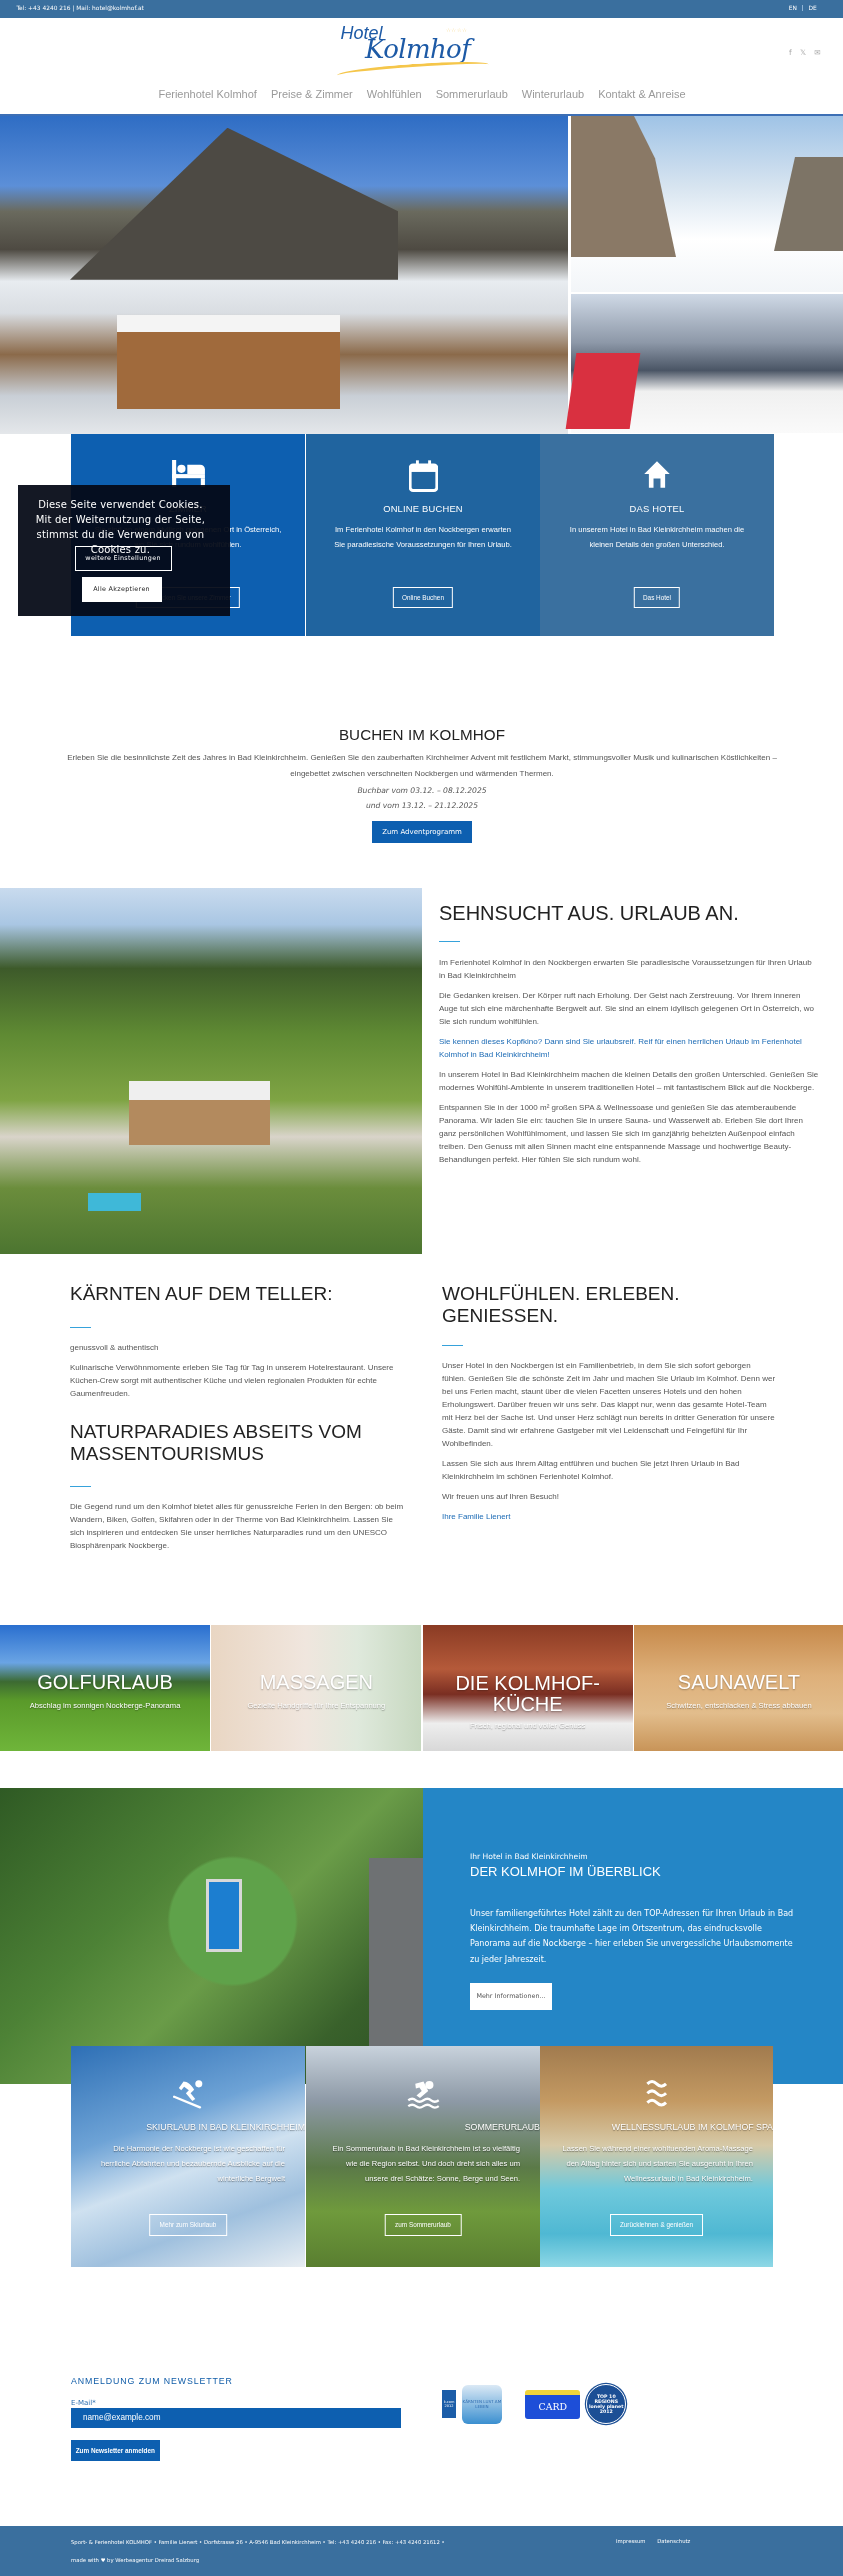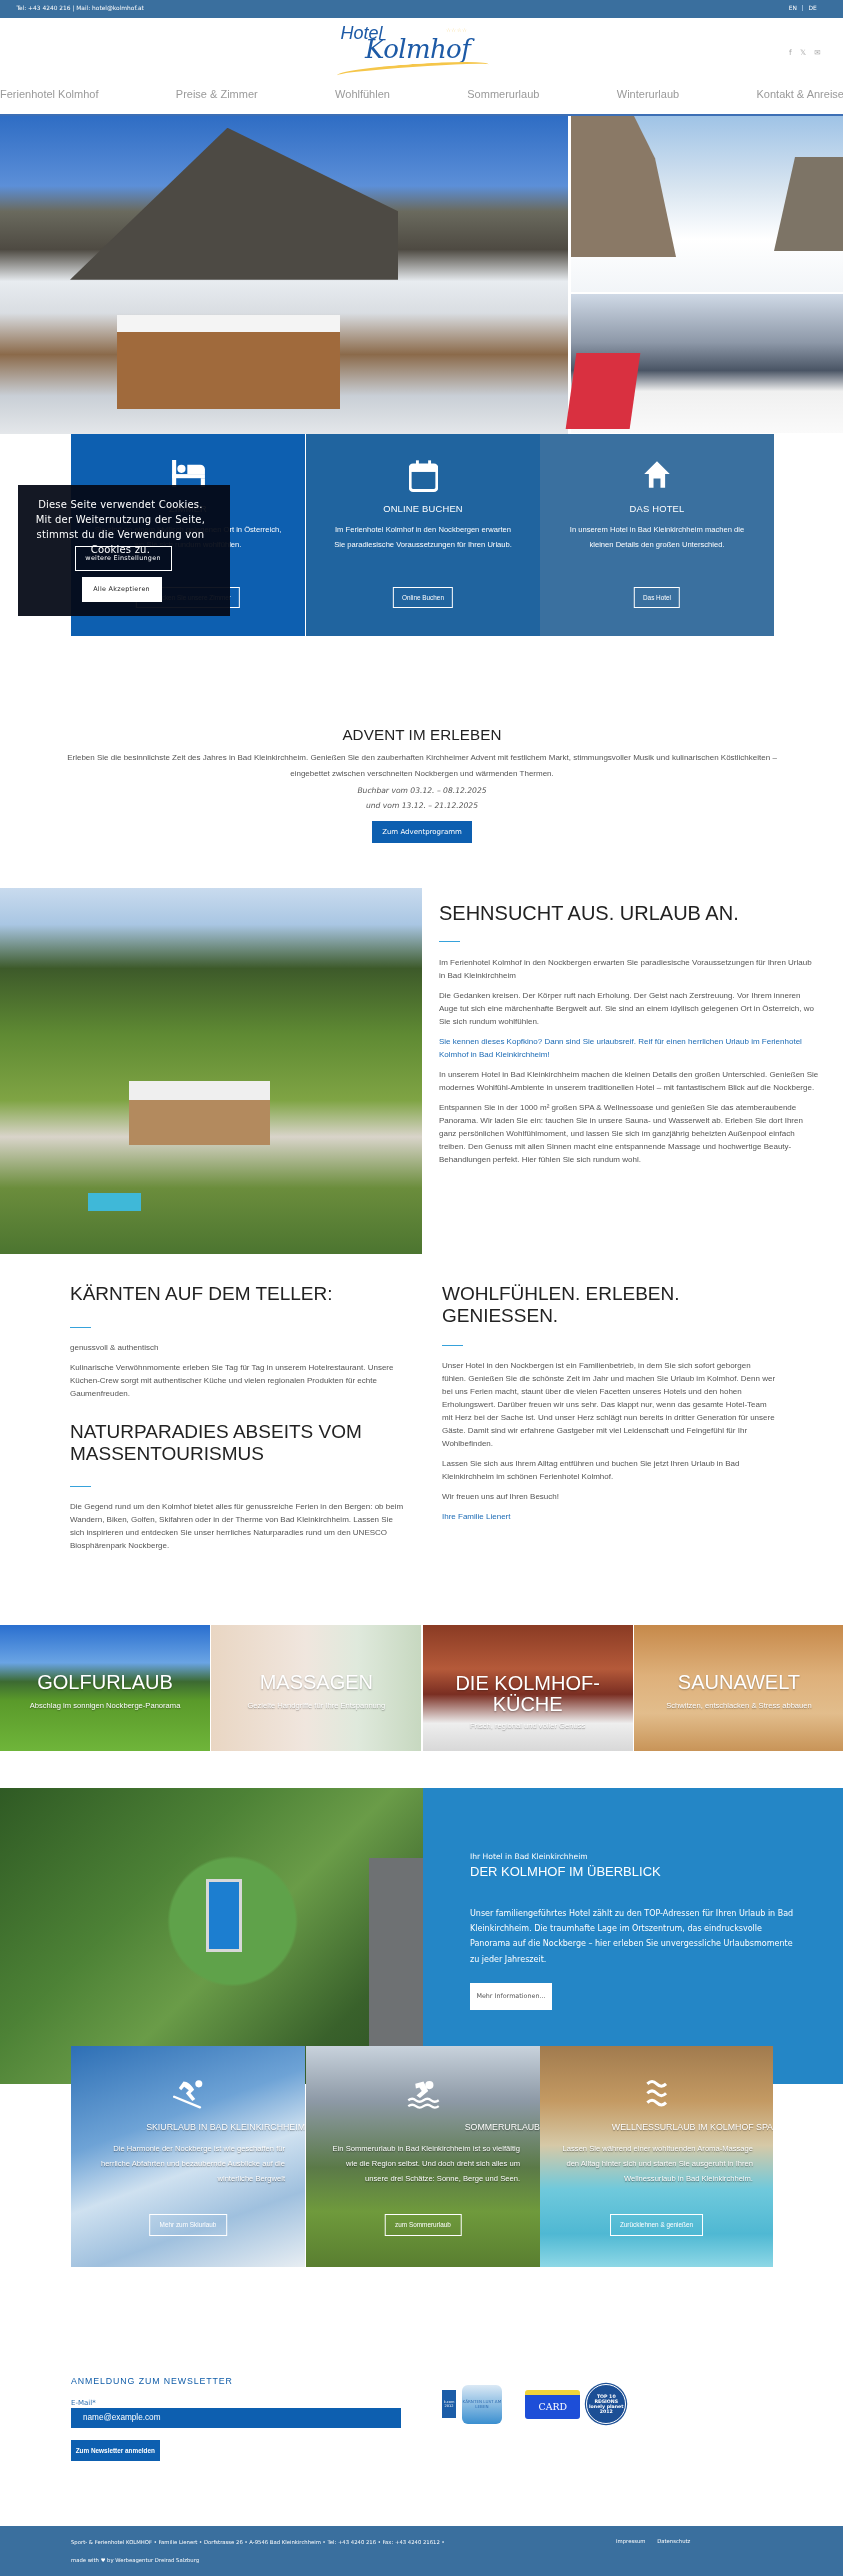--- a/index.html
+++ b/index.html
@@ -11,21 +11,21 @@
 .topbar .langs{position:absolute;right:22px;top:4.7px;display:flex;gap:0}
 .topbar .langs span{padding:0 5.3px;font-size:5.9px}
 .topbar .langs span+span{border-left:0.6px solid #8fb3d4}
 
 .logo{position:absolute;left:337px;top:21px;width:170px;height:59px}
 .logo .hotel{position:absolute;left:3.5px;top:2.3px;font-family:Liberation Sans, sans-serif;font-style:italic;font-size:18px;color:#1d5aa6}
 .logo .name{position:absolute;left:28px;top:13px;font-family:"DejaVu Serif",serif;font-style:italic;font-size:26px;color:#1d5aa6;letter-spacing:-0.6px}
 .logo .stars{position:absolute;left:109px;top:5.9px;color:#f2cc6a;font-size:5.3px;letter-spacing:0.6px}
 .logo .swoosh{position:absolute;left:0;top:43px;width:152px;height:11.7px;border-radius:50%;border-top:3.5px solid #f5c64a;transform:rotate(-4deg)}
 .social{position:absolute;right:23.4px;top:48px;display:flex;gap:8.2px;color:#aaa;font-size:7.6px}
-.nav{position:absolute;left:0;top:88px;width:844px;display:flex;justify-content:space-between;gap:14px;font-size:11px;color:#9a9a9a;font-family:"Liberation Sans",sans-serif}
+.nav{position:absolute;left:0;top:88px;width:844px;display:flex;justify-content:center;gap:14px;font-size:11px;color:#9a9a9a;font-family:"Liberation Sans",sans-serif}
 .navline{position:absolute;left:0;top:114px;width:844px;height:1.8px;background:#3d6fb5}
 
 .hero-main{position:absolute;left:0;top:116px;width:568px;height:318px;background:linear-gradient(180deg,#2f6dc4 0%,#5c8fd8 22%,#6a6a5e 30%,#4e4a42 42%,#e8ecf0 52%,#d9dde2 62%,#8b6a4a 75%,#c9cfd6 88%,#e4e7ea 100%)}
 .hero-mtn{position:absolute;left:70px;top:11.7px;width:328px;height:152px;background:#4d4a44;clip-path:polygon(0 100%,48% 0,100% 55%,100% 100%)}
 .hero-hotel{position:absolute;left:117px;top:199px;width:223px;height:94px;background:linear-gradient(180deg,#f4f4f4 0 18%,#a06a3c 18% 100%)}
 .hero-r1{position:absolute;left:571px;top:116px;width:273px;height:176px;background:linear-gradient(180deg,#9fc3e6 0%,#d7e4f0 40%,#ffffff 70%,#f2f5f8 100%)}
 .hero-r1 .rock1{position:absolute;left:0;top:0;width:105px;height:141px;background:#8a7966;clip-path:polygon(0 0,60% 0,80% 30%,100% 100%,0 100%)}
 .hero-r1 .rock2{position:absolute;right:0;top:41px;width:70px;height:94px;background:#7d7466;clip-path:polygon(30% 0,100% 0,100% 100%,0 100%)}
 .hero-r2{position:absolute;left:571px;top:294px;width:273px;height:139px;background:linear-gradient(180deg,#cfd9e6 0%,#8d98a8 35%,#4a5565 55%,#f0f0f0 70%,#fafafa 100%)}
 .hero-r2 .chair{position:absolute;left:0;top:59px;width:64px;height:76px;background:#d93040;transform:skewX(-8deg)}
@@ -187,21 +187,21 @@
   <span class="btn">Das Hotel</span>
 </div>
 
 <div class="cookie">
   <p class="txt">Diese Seite verwendet Cookies. Mit der Weiternutzung der Seite, stimmst du die Verwendung von Cookies zu.</p>
   <div class="b1">weitere Einstellungen</div>
   <div class="b2">Alle Akzeptieren</div>
 </div>
 
 <section class="advent">
-  <h2>ADVENT IM ERLEBEN</h2>
+  <h2>BUCHEN IM KOLMHOF</h2>
   <p>Erleben Sie die besinnlichste Zeit des Jahres in Bad Kleinkirchheim. Genießen Sie den zauberhaften Kirchheimer Advent mit festlichem Markt, stimmungsvoller Musik und kulinarischen Köstlichkeiten – eingebettet zwischen verschneiten Nockbergen und wärmenden Thermen.</p>
   <div class="dates">
     <div>Buchbar vom 03.12. – 08.12.2025</div>
     <div>und vom 13.12. – 21.12.2025</div>
   </div>
   <span class="btn">Zum Adventprogramm</span>
 </section>
 
 <div class="img-village">
   <div class="bldg"></div>

